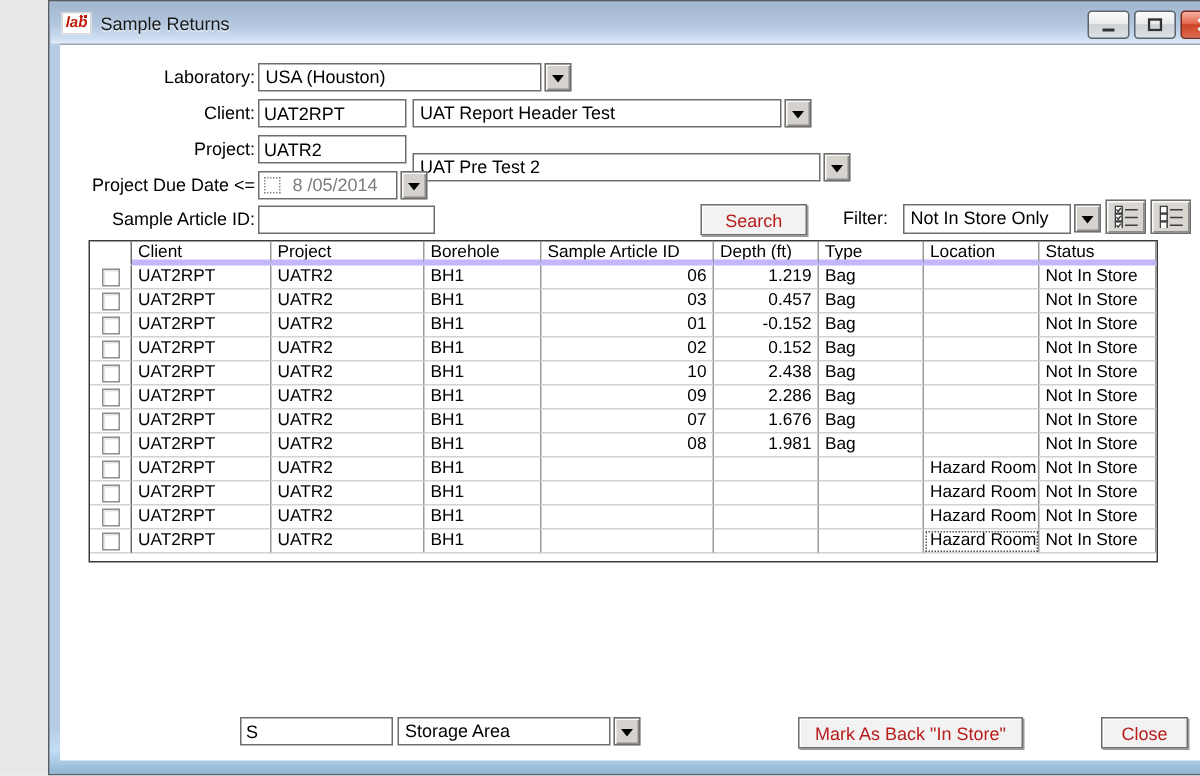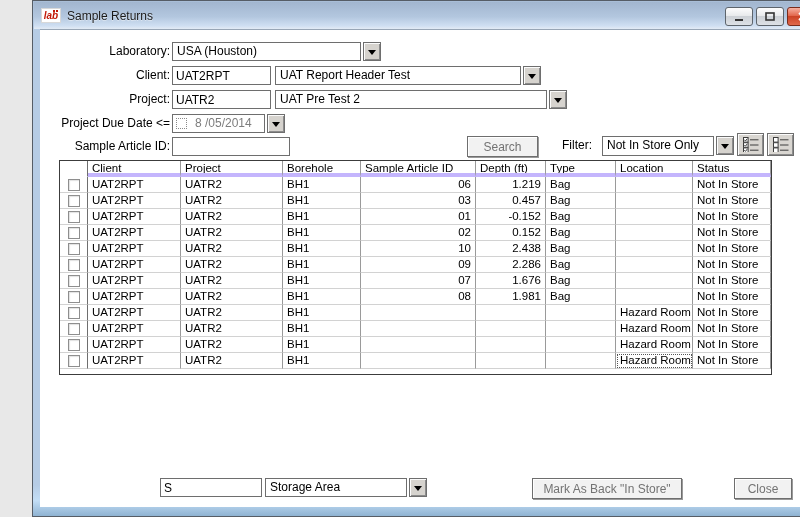--- a/index.html
+++ b/index.html
@@ -69,21 +69,21 @@
 
   .date-check {
     position:absolute; left:4px; top:4px; width:11px; height:11px; z-index:2;
     background:#fff; border:1px dotted #8a8a8a;
   }
   .combo .disabled { color:#7d7d7d; padding-left:22px; }
 
   .btn {
     position:absolute; background:#f2f2f2; border:1px solid #6e6e6e;
     box-shadow:1px 1px 0 #9a9a9a, inset 1px 1px 0 #ffffff;
-    font-family:"Liberation Sans",sans-serif; font-size:12px; color:#737373;
+    font-family:"Liberation Sans",sans-serif; font-size:12px; color:#b91c1c;
     display:flex; align-items:center; justify-content:center; cursor:default; white-space:nowrap;
   }
   .iconbtn {
     position:absolute; width:27px; height:23px;
     background:#d9d6d1; border:1px solid #6e6e6e;
     box-shadow:inset 1px 1px 0 #fbfbfb, inset -1px -1px 0 #8c8c8c;
     display:flex; align-items:center; justify-content:center;
   }
 
   
@@ -155,21 +155,21 @@
     <input class="tfield" style="left: 132px; top: 36px; width: 99px;" value="UAT2RPT">
     <div class="combo" style="left:235px;top:36px;width:266px;">
       <div class="combo-text">UAT Report Header Test</div>
       <div class="combo-arrow">
           <span class="tri"></span>
         </div>
     </div>
 
     <div class="flabel" style="left:0;top:60px;width:130px;">Project:</div>
     <input class="tfield" style="left: 132px; top: 60px; width: 99px;" value="UATR2">
-    <div class="combo" style="left:235px;top:60px;width:292px;">
+    <div class="combo" style="left:235px;top:72px;width:292px;">
       <div class="combo-text">UAT Pre Test 2</div>
       <div class="combo-arrow">
           <span class="tri"></span>
         </div>
     </div>
 
     <div class="flabel" style="left:0;top:84px;width:130px;">Project Due Date &lt;=</div>
     <div class="combo" style="left:132px;top:84px;width:113px;">
       <span class="date-check"></span>
       <div class="combo-text disabled">8 /05/2014</div>

